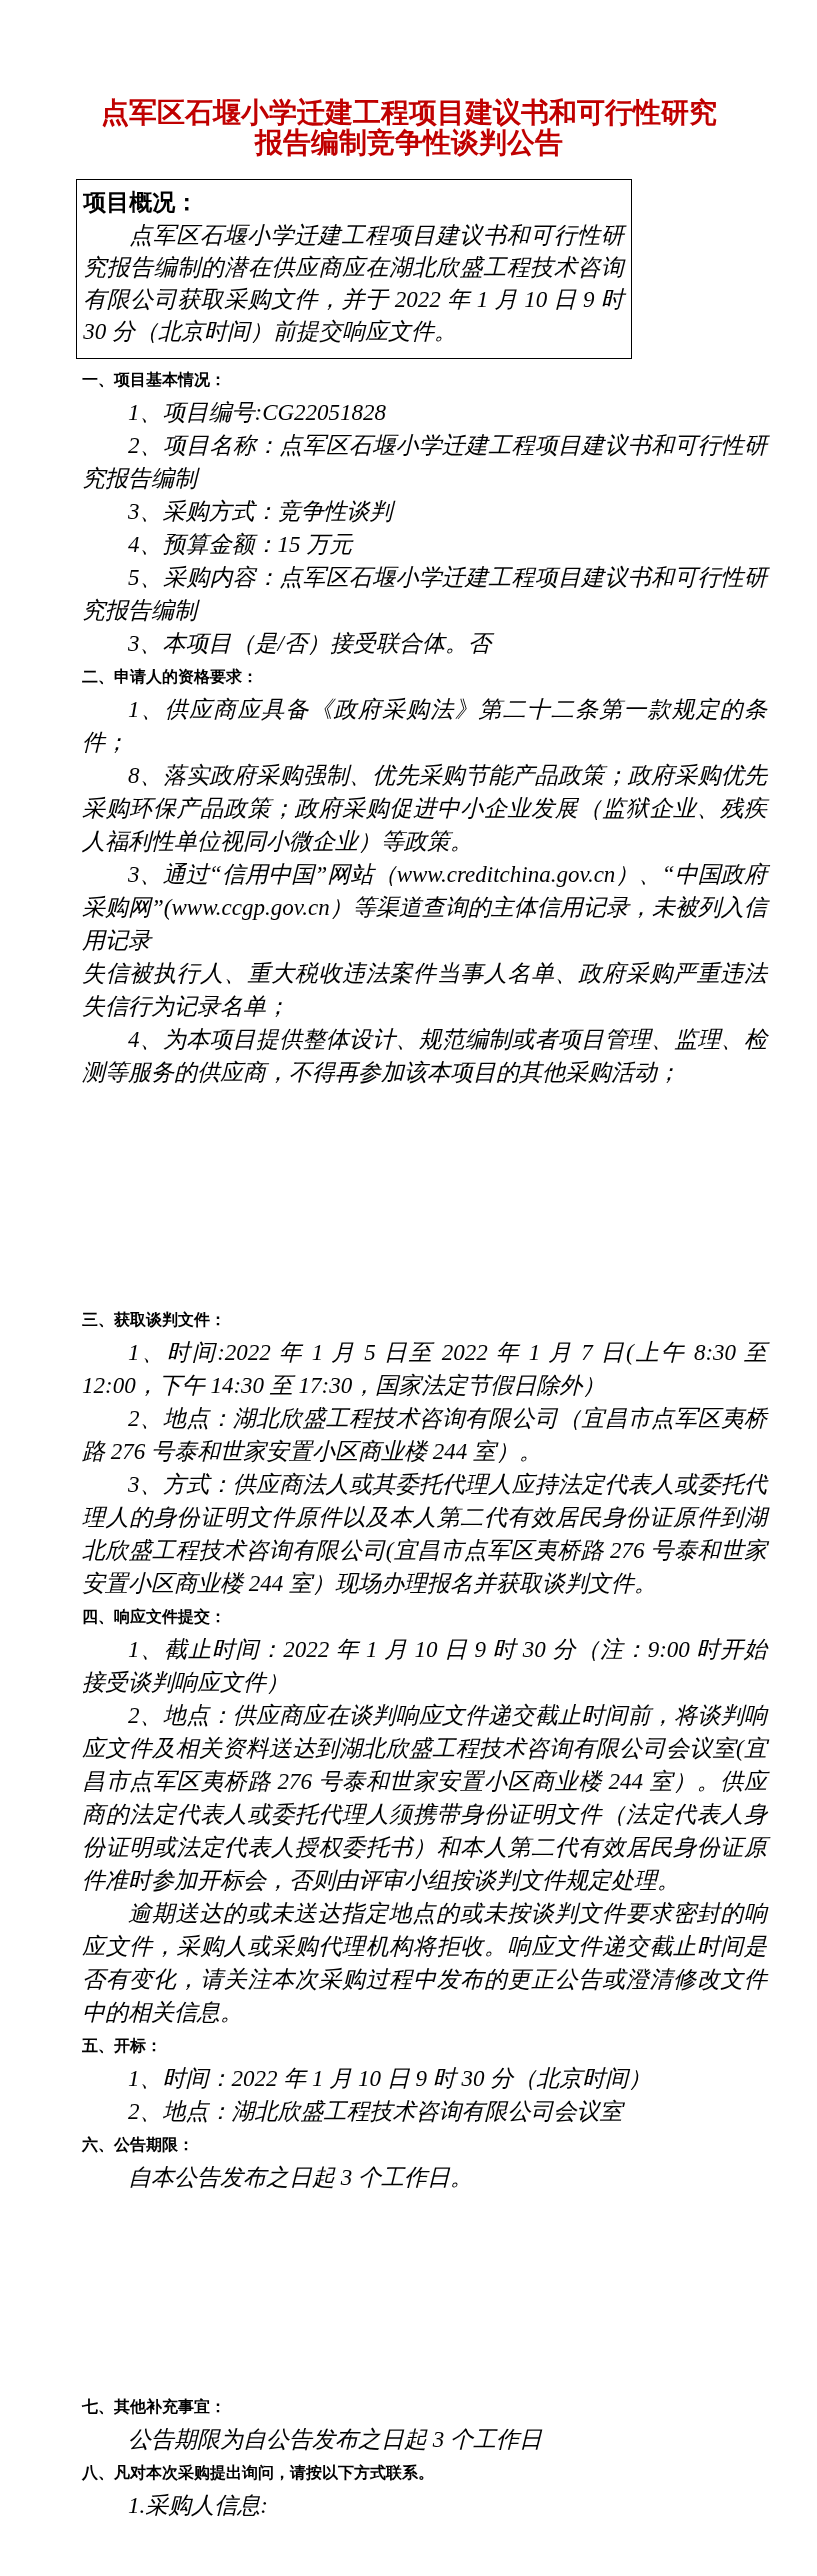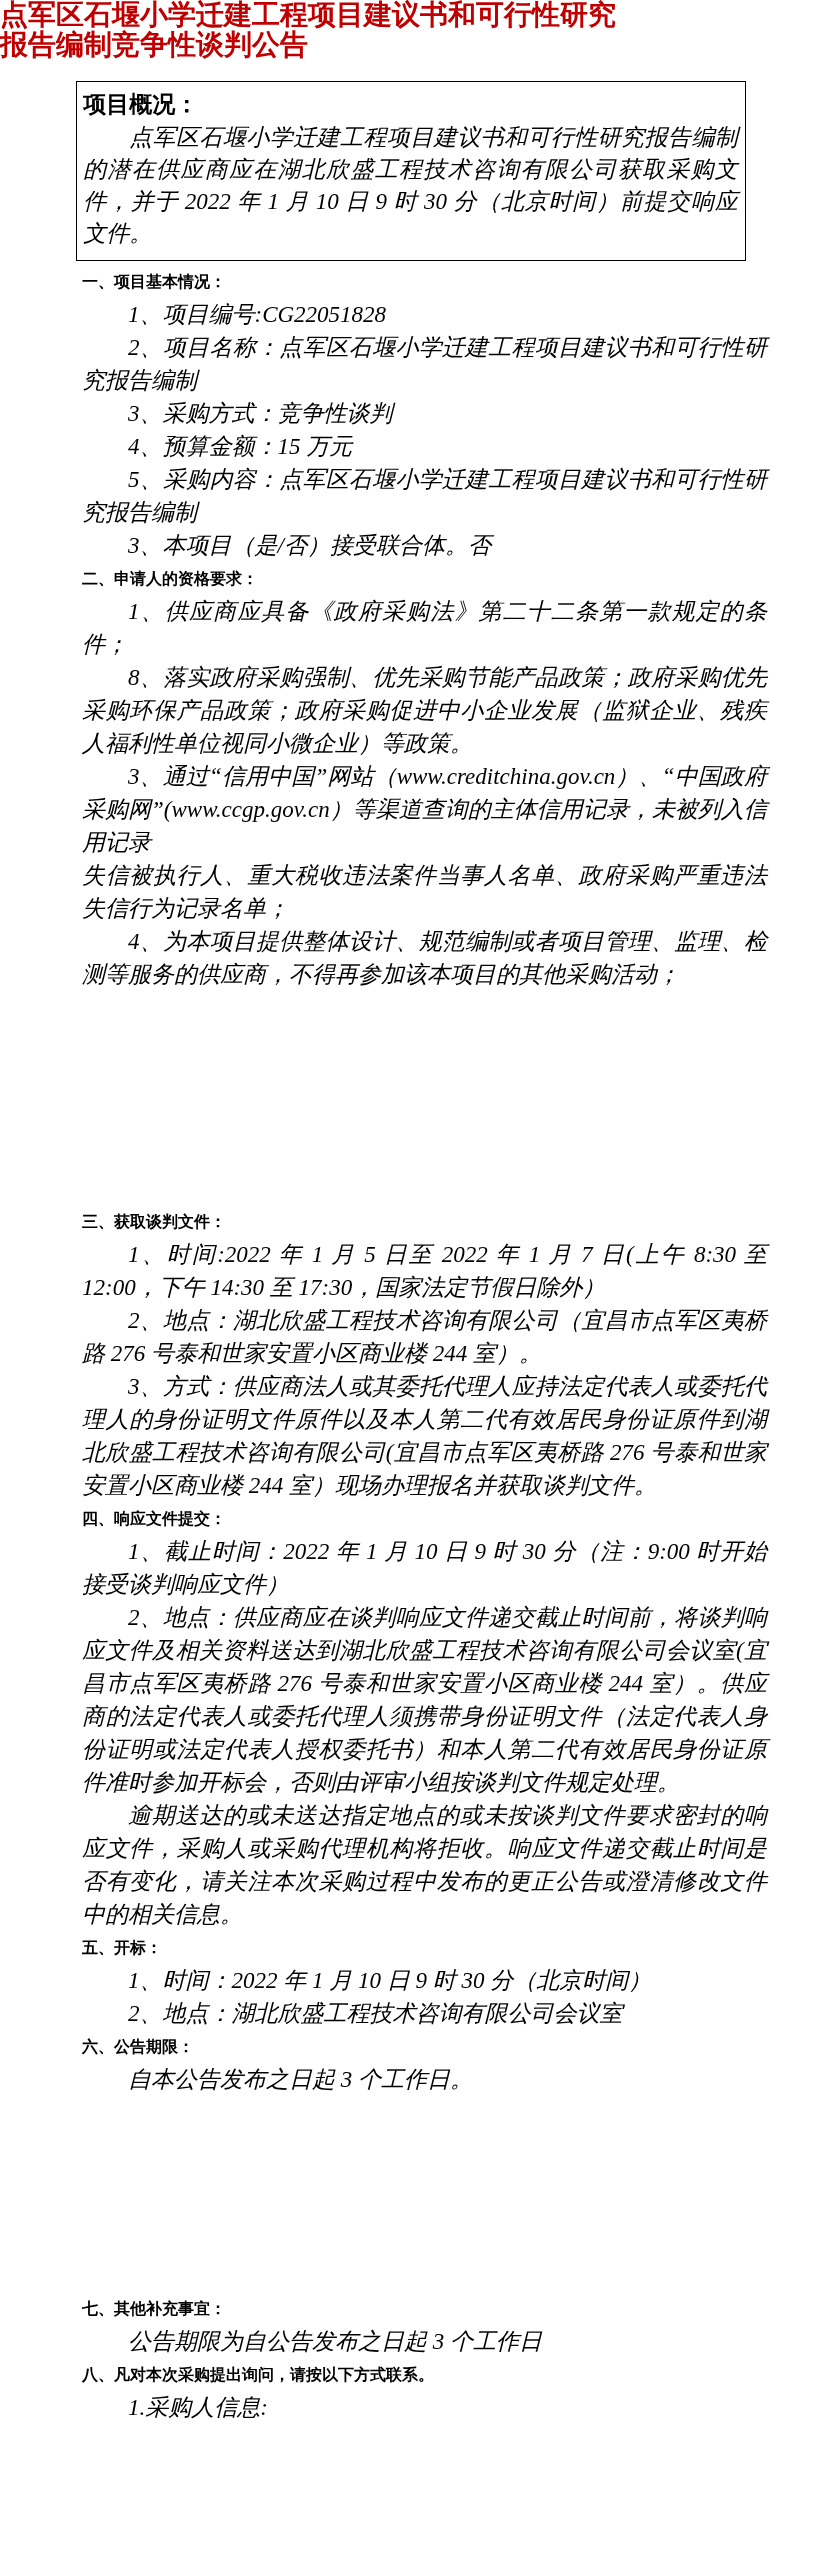--- a/index.html
+++ b/index.html
@@ -5,31 +5,32 @@
   html,body{margin:0;padding:0;background:#ffffff;}
   .page{
     position:relative;
     width:818px;height:3470px;
     background:#ffffff;
     color:#000000;
     font-family:"Liberation Serif","DejaVu Serif",serif;
     overflow:hidden;
   }
   .title{
-    text-align:left;
+    padding-top:98px;
+    text-align:center;
     color:#c00000;
     font-weight:bold;
     font-size:28px;
     line-height:30px;
     font-family:"Liberation Serif","DejaVu Serif",serif;
   }
   .overview-box{
     box-sizing:border-box;
     margin:21px 0 0 76px;
-    width:670px;
+    width:556px;
     border:1.5px solid #000000;
     padding:6.2px 7.2px 9.3px 6.2px;
   }
   .ov-label{
     font-family:"Liberation Sans","DejaVu Sans",sans-serif;
     font-weight:bold;
     font-size:23px;
     line-height:32px;
   }
   .para{

